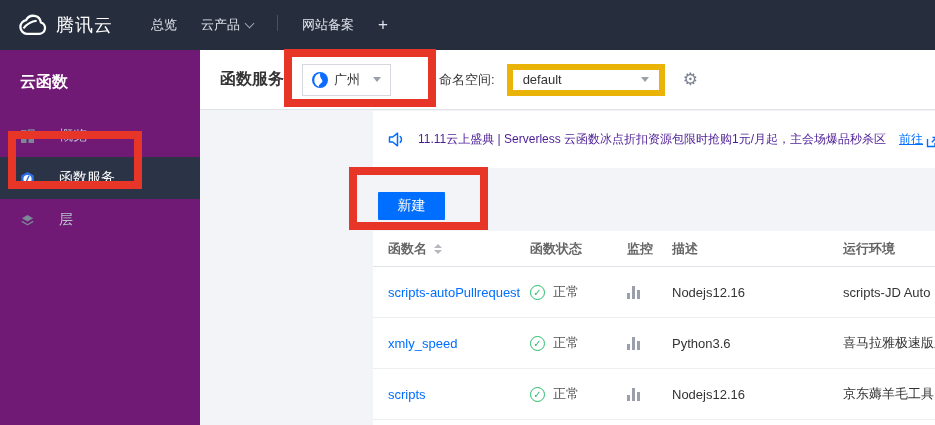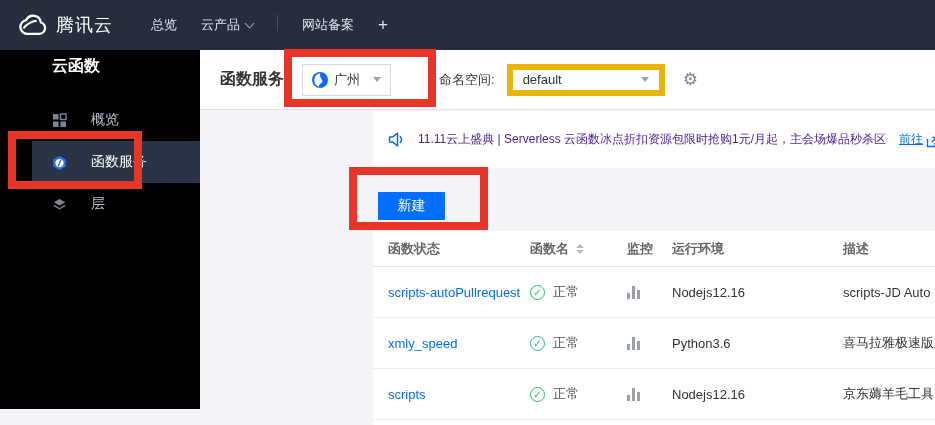--- a/index.html
+++ b/index.html
@@ -26,22 +26,22 @@
   .topnav .nav-add{ font-size:17px; color:#dfe3ec; }
   .topnav .nav-divider{ width:1px; height:16px; background:#485068; margin-right:24px; }
   .chevron{
     display:inline-block; width:7px; height:7px; margin-left:6px; margin-top:-4px;
     border-right:1.5px solid #9aa2b4; border-bottom:1.5px solid #9aa2b4;
     transform:rotate(45deg);
   }
 
   
   .sidebar{
-    position:absolute; left:0; top:34px; width:200px; height:375px;
-    background:#000000; z-index:4;padding-left:32px;
+    position:absolute; left:0; top:50px; width:200px; height:375px;
+    background:#701a75; z-index:4;
   }
   .sidebar-title{ color:#fff; font-size:16px; font-weight:bold; padding:22px 0 14px 20px; }
   .side-menu{ list-style:none; margin-top:8px; }
   .side-item{
     height:42px; display:flex; align-items:center; padding-left:20px;
     color:#b9c0ce; font-size:14px; cursor:pointer;gap:14px;
   }
   .side-item.selected{ background:#2b3447; color:#fff; }
   .side-item .s-icon{ width:15px; height:15px; margin-right:10px; display:inline-flex; }
 
@@ -223,37 +223,37 @@
       <path d="M10.3 1.7L5.8 6.2" fill="none" stroke="#006eff" stroke-width="1.4"></path>
     </svg>
   </span>
 </div>
 
 <button class="create-btn">新建</button>
 
 <div class="table-card">
   <div class="trow thead" id="thead">
       <div class="th">
-        <span>函数状态</span>
-      </div>
-      <div class="th">
         <span>函数名</span>
         <span class="sort-icon">
           <span class="up"></span>
           <span class="down"></span>
         </span>
       </div>
       <div class="th">
+        <span>函数状态</span>
+      </div>
+      <div class="th">
         <span>监控</span>
       </div>
       <div class="th">
+        <span>描述</span>
+      </div>
+      <div class="th">
         <span>运行环境</span>
-      </div>
-      <div class="th">
-        <span>描述</span>
       </div>
     </div>
   <div class="tbody" id="tbody">
       <div class="trow">
         <div class="cell-name">scripts-autoPullrequest</div>
         <div class="cell-status">
           <span class="check-ring">✓</span>
           <span>正常</span>
         </div>
         <div><span><span class="bars">

